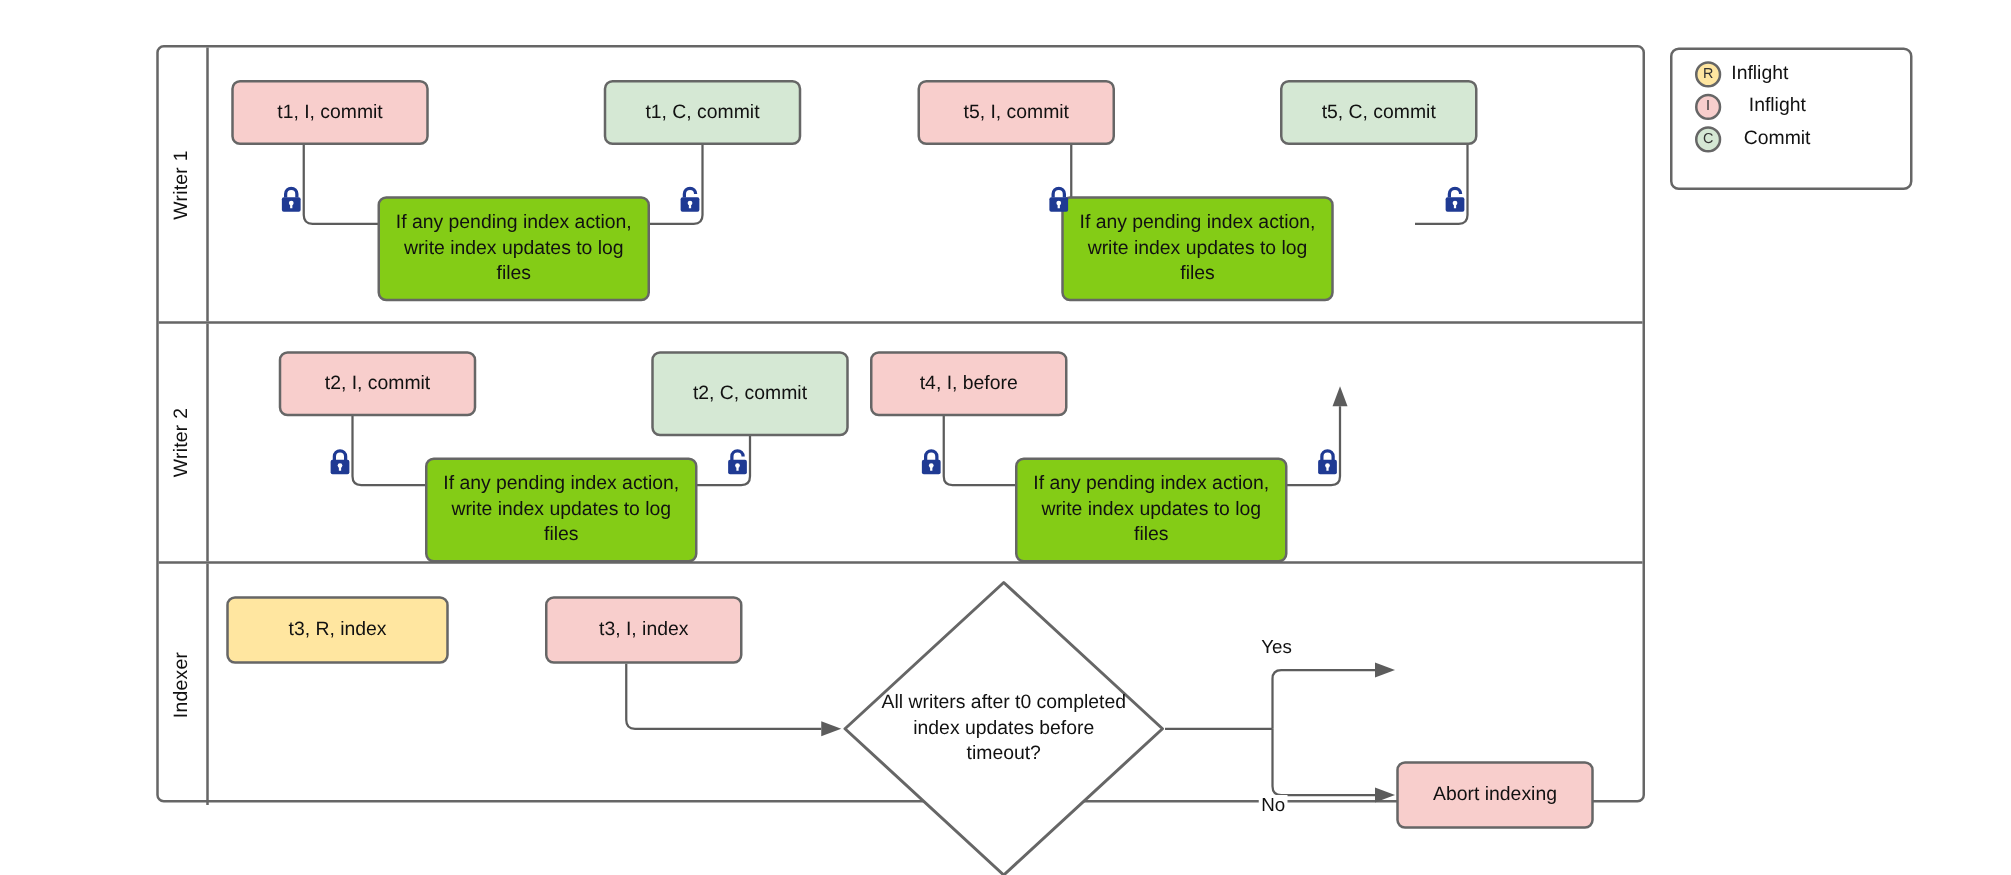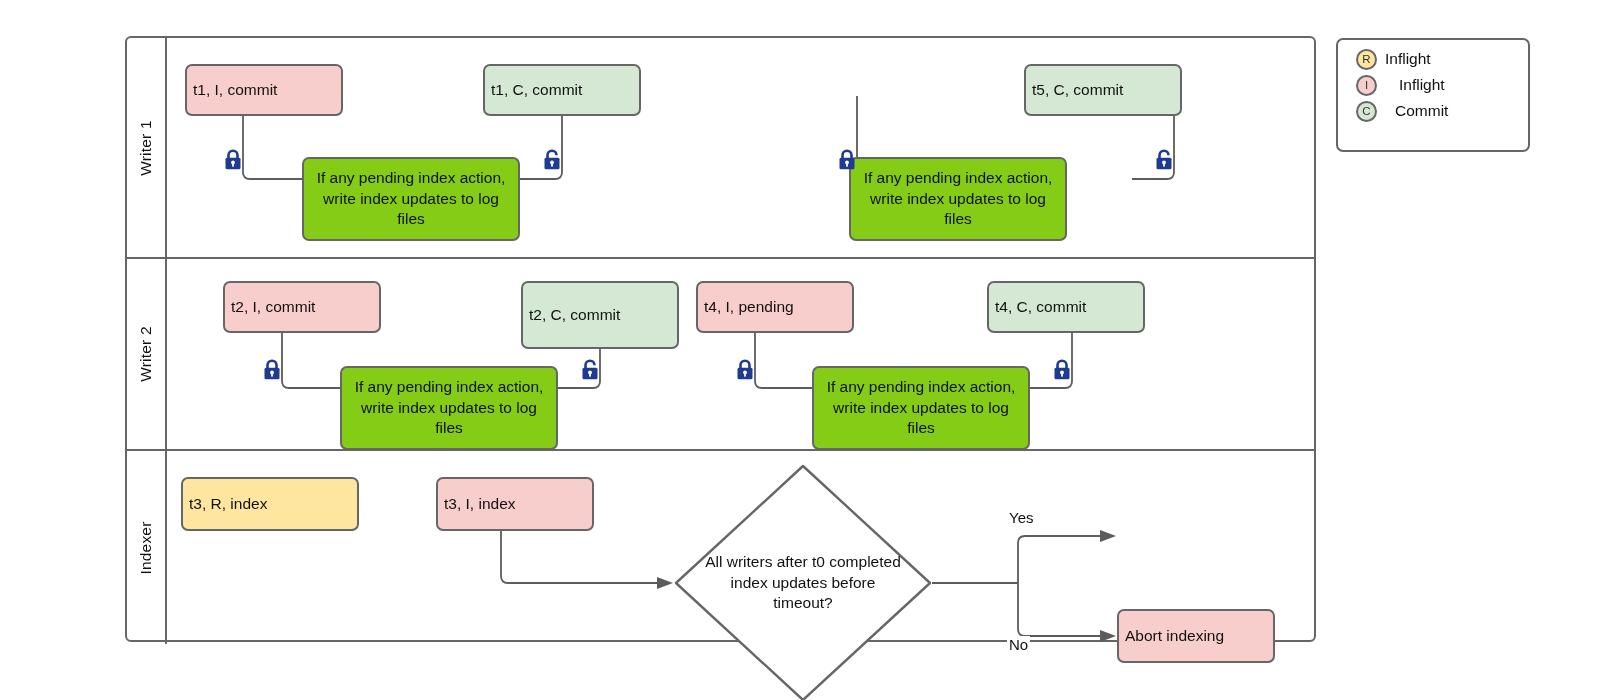--- a/index.html
+++ b/index.html
@@ -15,21 +15,21 @@
   .lane + .lane{border-top:2.5px solid #666666;}
   .lane-head{position:absolute;left:0;top:0;width:40px;height:100%;
              border-right:2.5px solid #666666;box-sizing:border-box;
              display:flex;align-items:center;justify-content:center;}
   .lane-head span{display:block;transform:rotate(-90deg);white-space:nowrap;
                   font-size:15.5px;color:#111;letter-spacing:.2px;}
   .lane-body{position:absolute;left:40px;top:0;right:0;height:100%;}
 
   
   .node{position:absolute;box-sizing:border-box;border:2.2px solid #666666;
-        border-radius:7px;display:flex;align-items:center;
+        border-radius:7px;display:flex;align-items:center;justify-content:center;
         text-align:center;font-size:15.5px;line-height:1.32;color:#111;padding:14px 6px;}
   .n-pink{background:#f8cecc;}
   .n-green{background:#d5e8d4;}
   .n-yellow{background:#ffe6a0;}
   .n-white{background:#84cc16;}
 
   
   .diamond{position:absolute;}
   .diamond svg{position:absolute;left:0;top:0;overflow:visible;}
   .diamond .dtext{position:absolute;left:0;top:0;width:100%;height:100%;
@@ -92,20 +92,23 @@
         </div>
 
         <div class="node n-white" style="left:135px;top:119px;width:218px;height:84px;">
           <span>If any pending index action, write index updates to log files</span>
         </div>
 
         <div class="node n-green" style="left:316px;top:26px;width:158px;height:52px;">
           <span>t1, C, commit</span>
         </div>
 
+        <div class="node n-pink" style="left:567px;top:26px;width:158px;height:52px;">
+          <span>t5, I, commit</span>
+        </div>
 
         <div class="node n-white" style="left:682px;top:119px;width:218px;height:84px;">
           <span>If any pending index action, write index updates to log files</span>
         </div>
 
         <div class="node n-green" style="left:857px;top:26px;width:158px;height:52px;">
           <span>t5, C, commit</span>
         </div>
 
         <div class="lock" style="left:56px;top:111px;">
@@ -167,30 +170,27 @@
 
         <div class="node n-white" style="left:173px;top:107px;width:218px;height:84px;">
           <span>If any pending index action, write index updates to log files</span>
         </div>
 
         <div class="node n-green" style="left:354px;top:22px;width:158px;height:68px;">
           <span>t2, C, commit</span>
         </div>
 
         <div class="node n-pink" style="left:529px;top:22px;width:158px;height:52px;">
-          <span>t4, I, pending</span>
+          <span>t4, I, before</span>
         </div>
 
         <div class="node n-white" style="left:645px;top:107px;width:218px;height:84px;">
           <span>If any pending index action, write index updates to log files</span>
         </div>
 
-        <div class="node n-green" style="left:820px;top:22px;width:158px;height:52px;">
-          <span>t4, C, commit</span>
-        </div>
 
         <div class="lock" style="left:95px;top:100px;">
           <svg width="20" height="22" viewBox="0 0 20 22">
             <path d="M5.5 9 V6.2 A4.5 4.5 0 0 1 14.5 6.2 V9" fill="none" stroke="#1f3a93" stroke-width="2.6"></path>
             <rect x="2.5" y="8.8" width="15" height="11.5" rx="1.5" fill="#1f3a93"></rect>
             <circle cx="10" cy="13.4" r="1.9" fill="#ffffff"></circle>
             <rect x="9.1" y="13.4" width="1.8" height="4.2" fill="#ffffff"></rect>
           </svg>
         </div>
         <div class="lock" style="left:413px;top:100px;">

